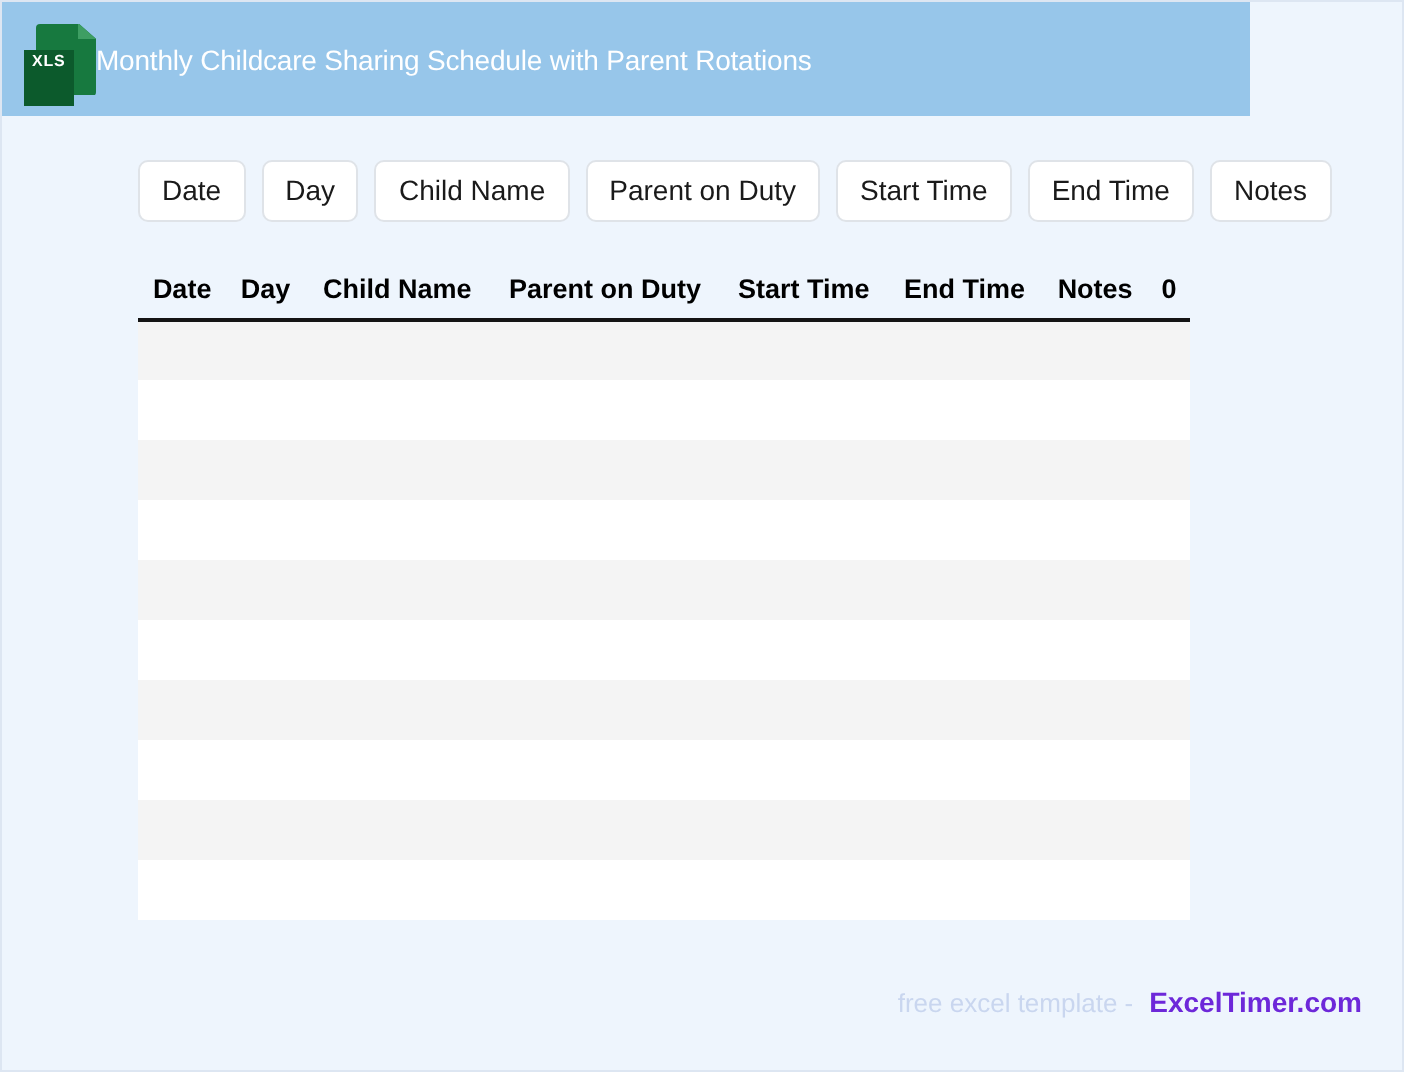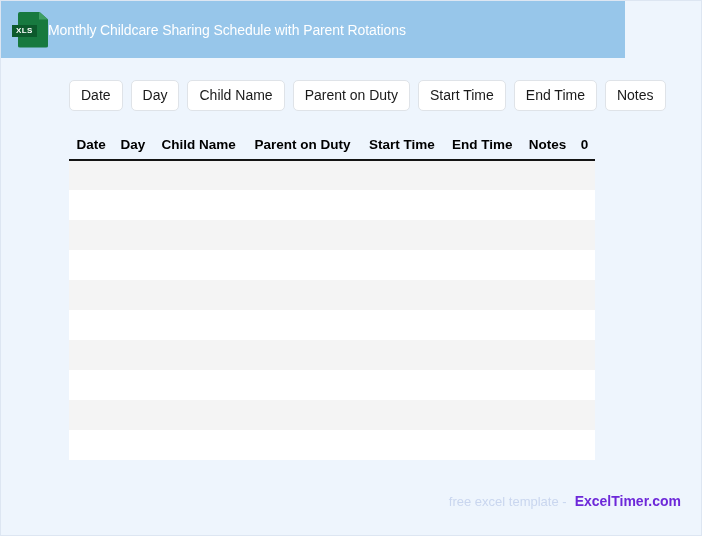--- a/index.html
+++ b/index.html
@@ -59,21 +59,21 @@
   }
   #xls-icon .xls-badge {
     position: absolute;
     left: -6px;
     top: 13px;
     background: #0c5a2c;
     color: #ffffff;
     font-size: 8px;
     font-weight: bold;
     letter-spacing: 0.4px;
-    padding: 2px 4px 2px 4px;
+    padding: 2px 4px 18px 4px;
     line-height: 1;
     font-family: "Liberation Sans", sans-serif;
   }
 
   #header-title {
     color: #ffffff;
     font-size: 14px;
     font-weight: normal;
     letter-spacing: -0.1px;
     white-space: nowrap;

